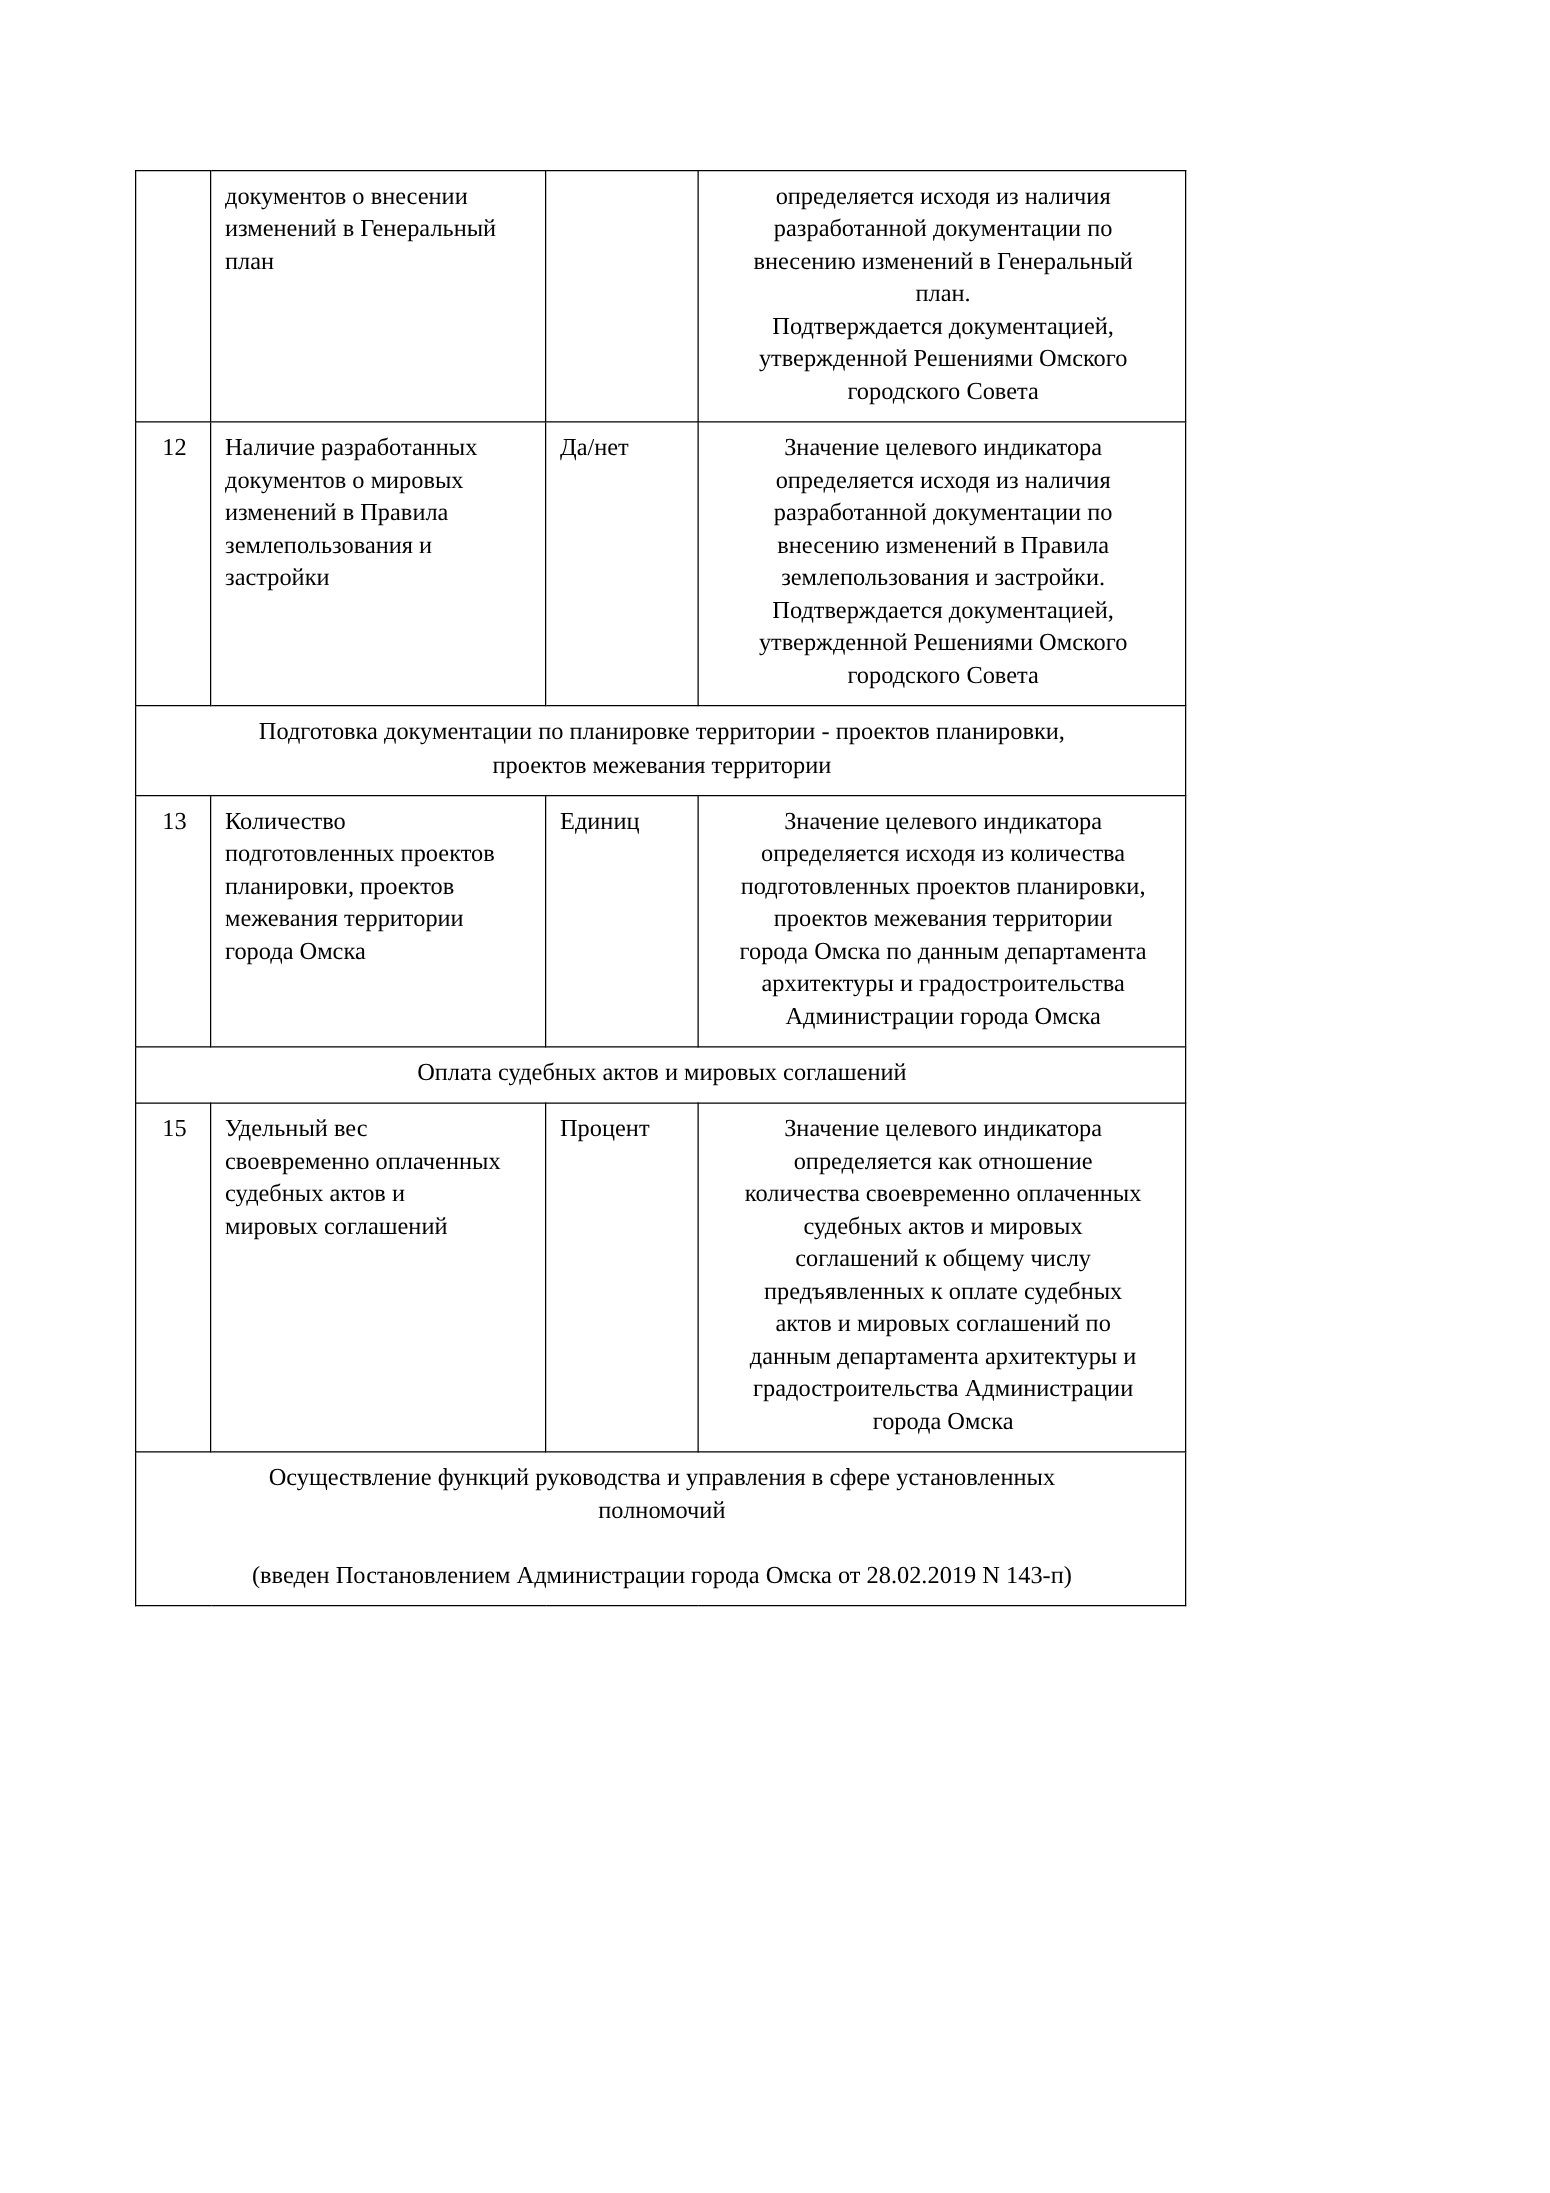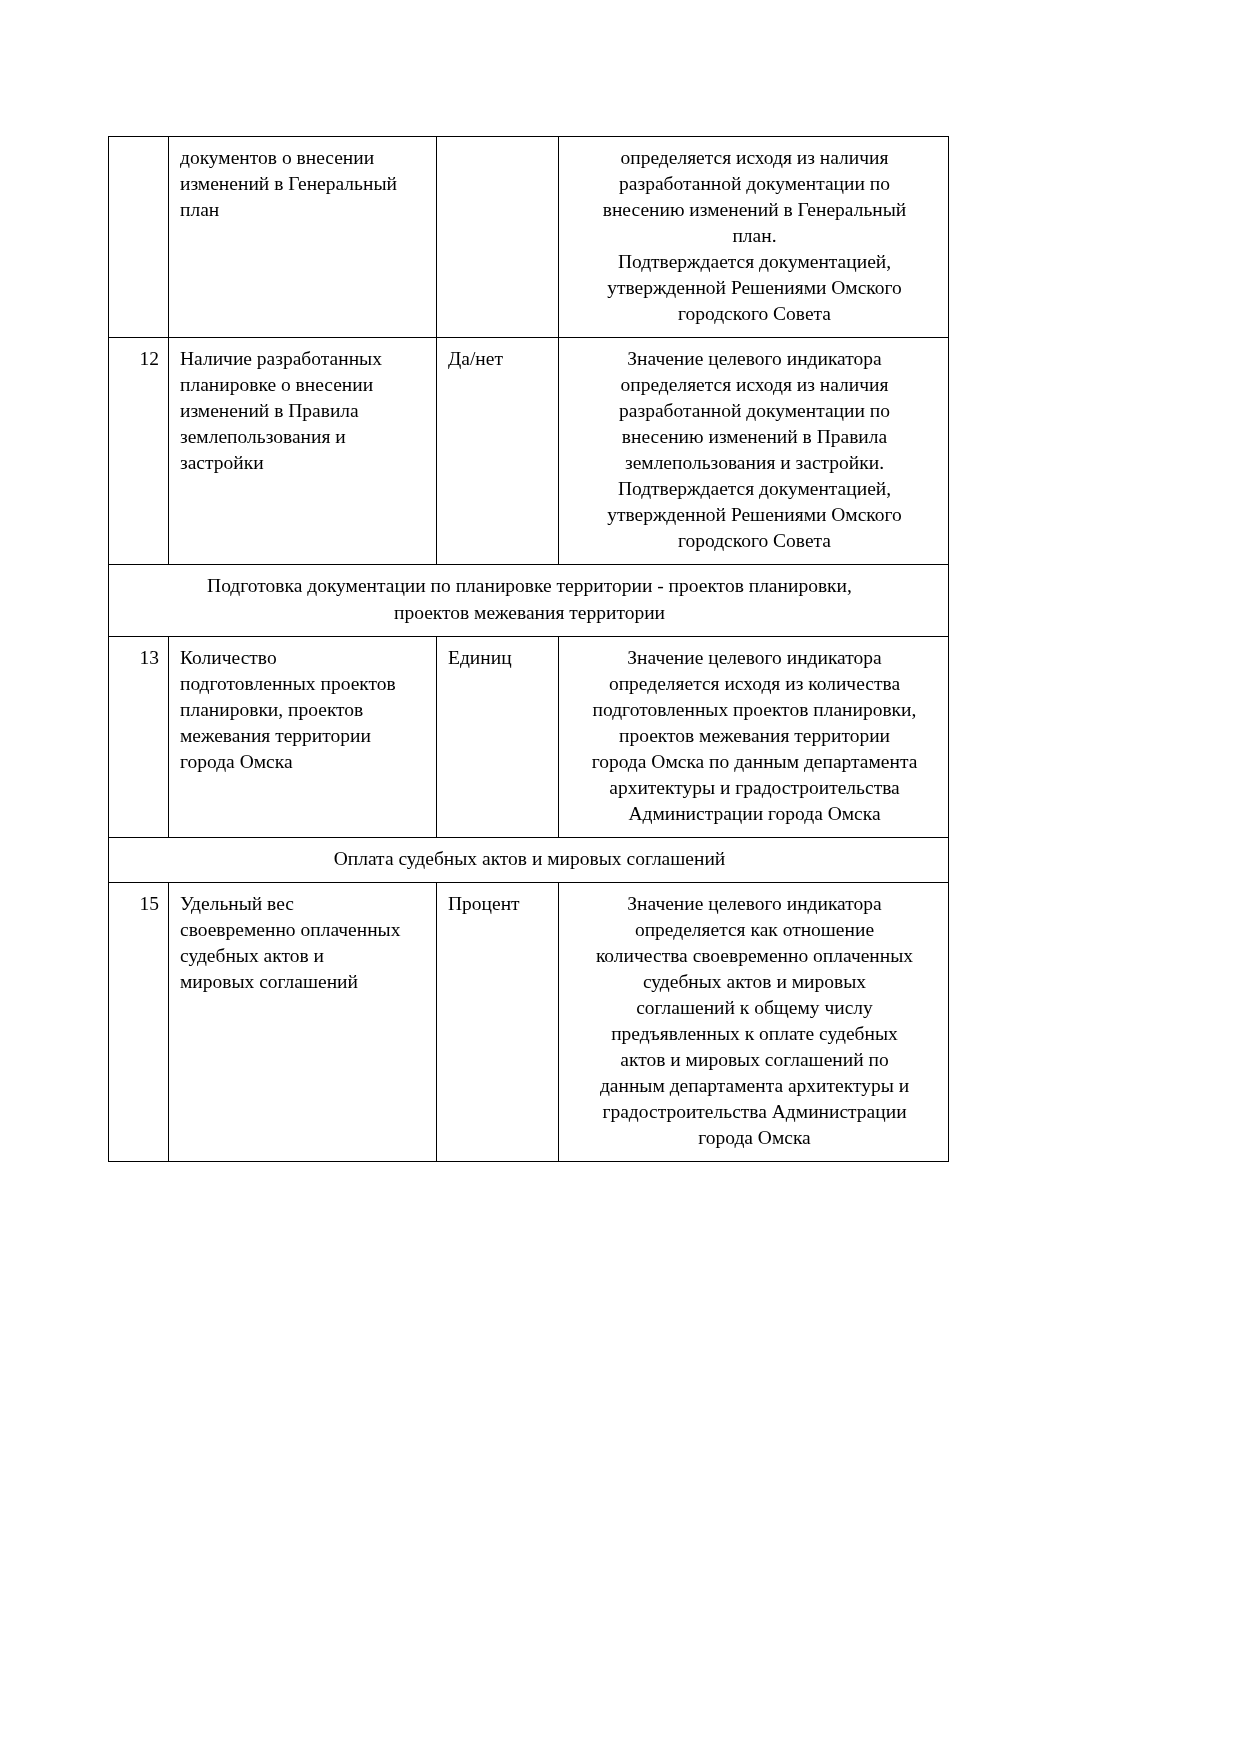--- a/index.html
+++ b/index.html
@@ -39,21 +39,21 @@
     padding: 8px 9px 10px 11px;
     box-sizing: border-box;
   }
 
   col.c-num   { width: 60px; }
   col.c-name  { width: 268px; }
   col.c-unit  { width: 122px; }
   col.c-desc  { width: 390px; }
 
   td.num {
-    text-align: right;
+    text-align: center;
     padding-left: 4px;
     padding-right: 4px;
     margin-left: 22px;
   }
   td.unit {
     padding-left: 4px;
     padding-right: 4px;
   }
   td.name  { text-align: left; }
   td.desc  { text-align: center; }
@@ -112,21 +112,21 @@
 городского Совета</span>
         </td>
       </tr>
 
       <tr>
         <td class="num">
           <span class="cell-text">12</span>
         </td>
         <td class="name">
           <span class="cell-text">Наличие разработанных
-планировке о внесении
+документов о мировых
 изменений в Правила
 землепользования и
 застройки</span>
         </td>
         <td class="unit">
           <span class="cell-text">Да/нет</span>
         </td>
         <td class="desc">
           <span class="cell-text">Значение целевого индикатора
 определяется исходя из наличия
@@ -198,18 +198,25 @@
 судебных актов и мировых
 соглашений к общему числу
 предъявленных к оплате судебных
 актов и мировых соглашений по
 данным департамента архитектуры и
 градостроительства Администрации
 города Омска</span>
         </td>
       </tr>
 
+      <tr>
+        <td class="section" colspan="4">
+          <span class="sec-line cell-text">Осуществление функций руководства и управления в сфере установленных
+полномочий</span>
+          <span class="sec-note cell-text">(введен Постановлением Администрации города Омска от 28.02.2019 N 143-п)</span>
+        </td>
+      </tr>
 
 
     </tbody>
   </table>
 
 </div>
 
 </body></html>

